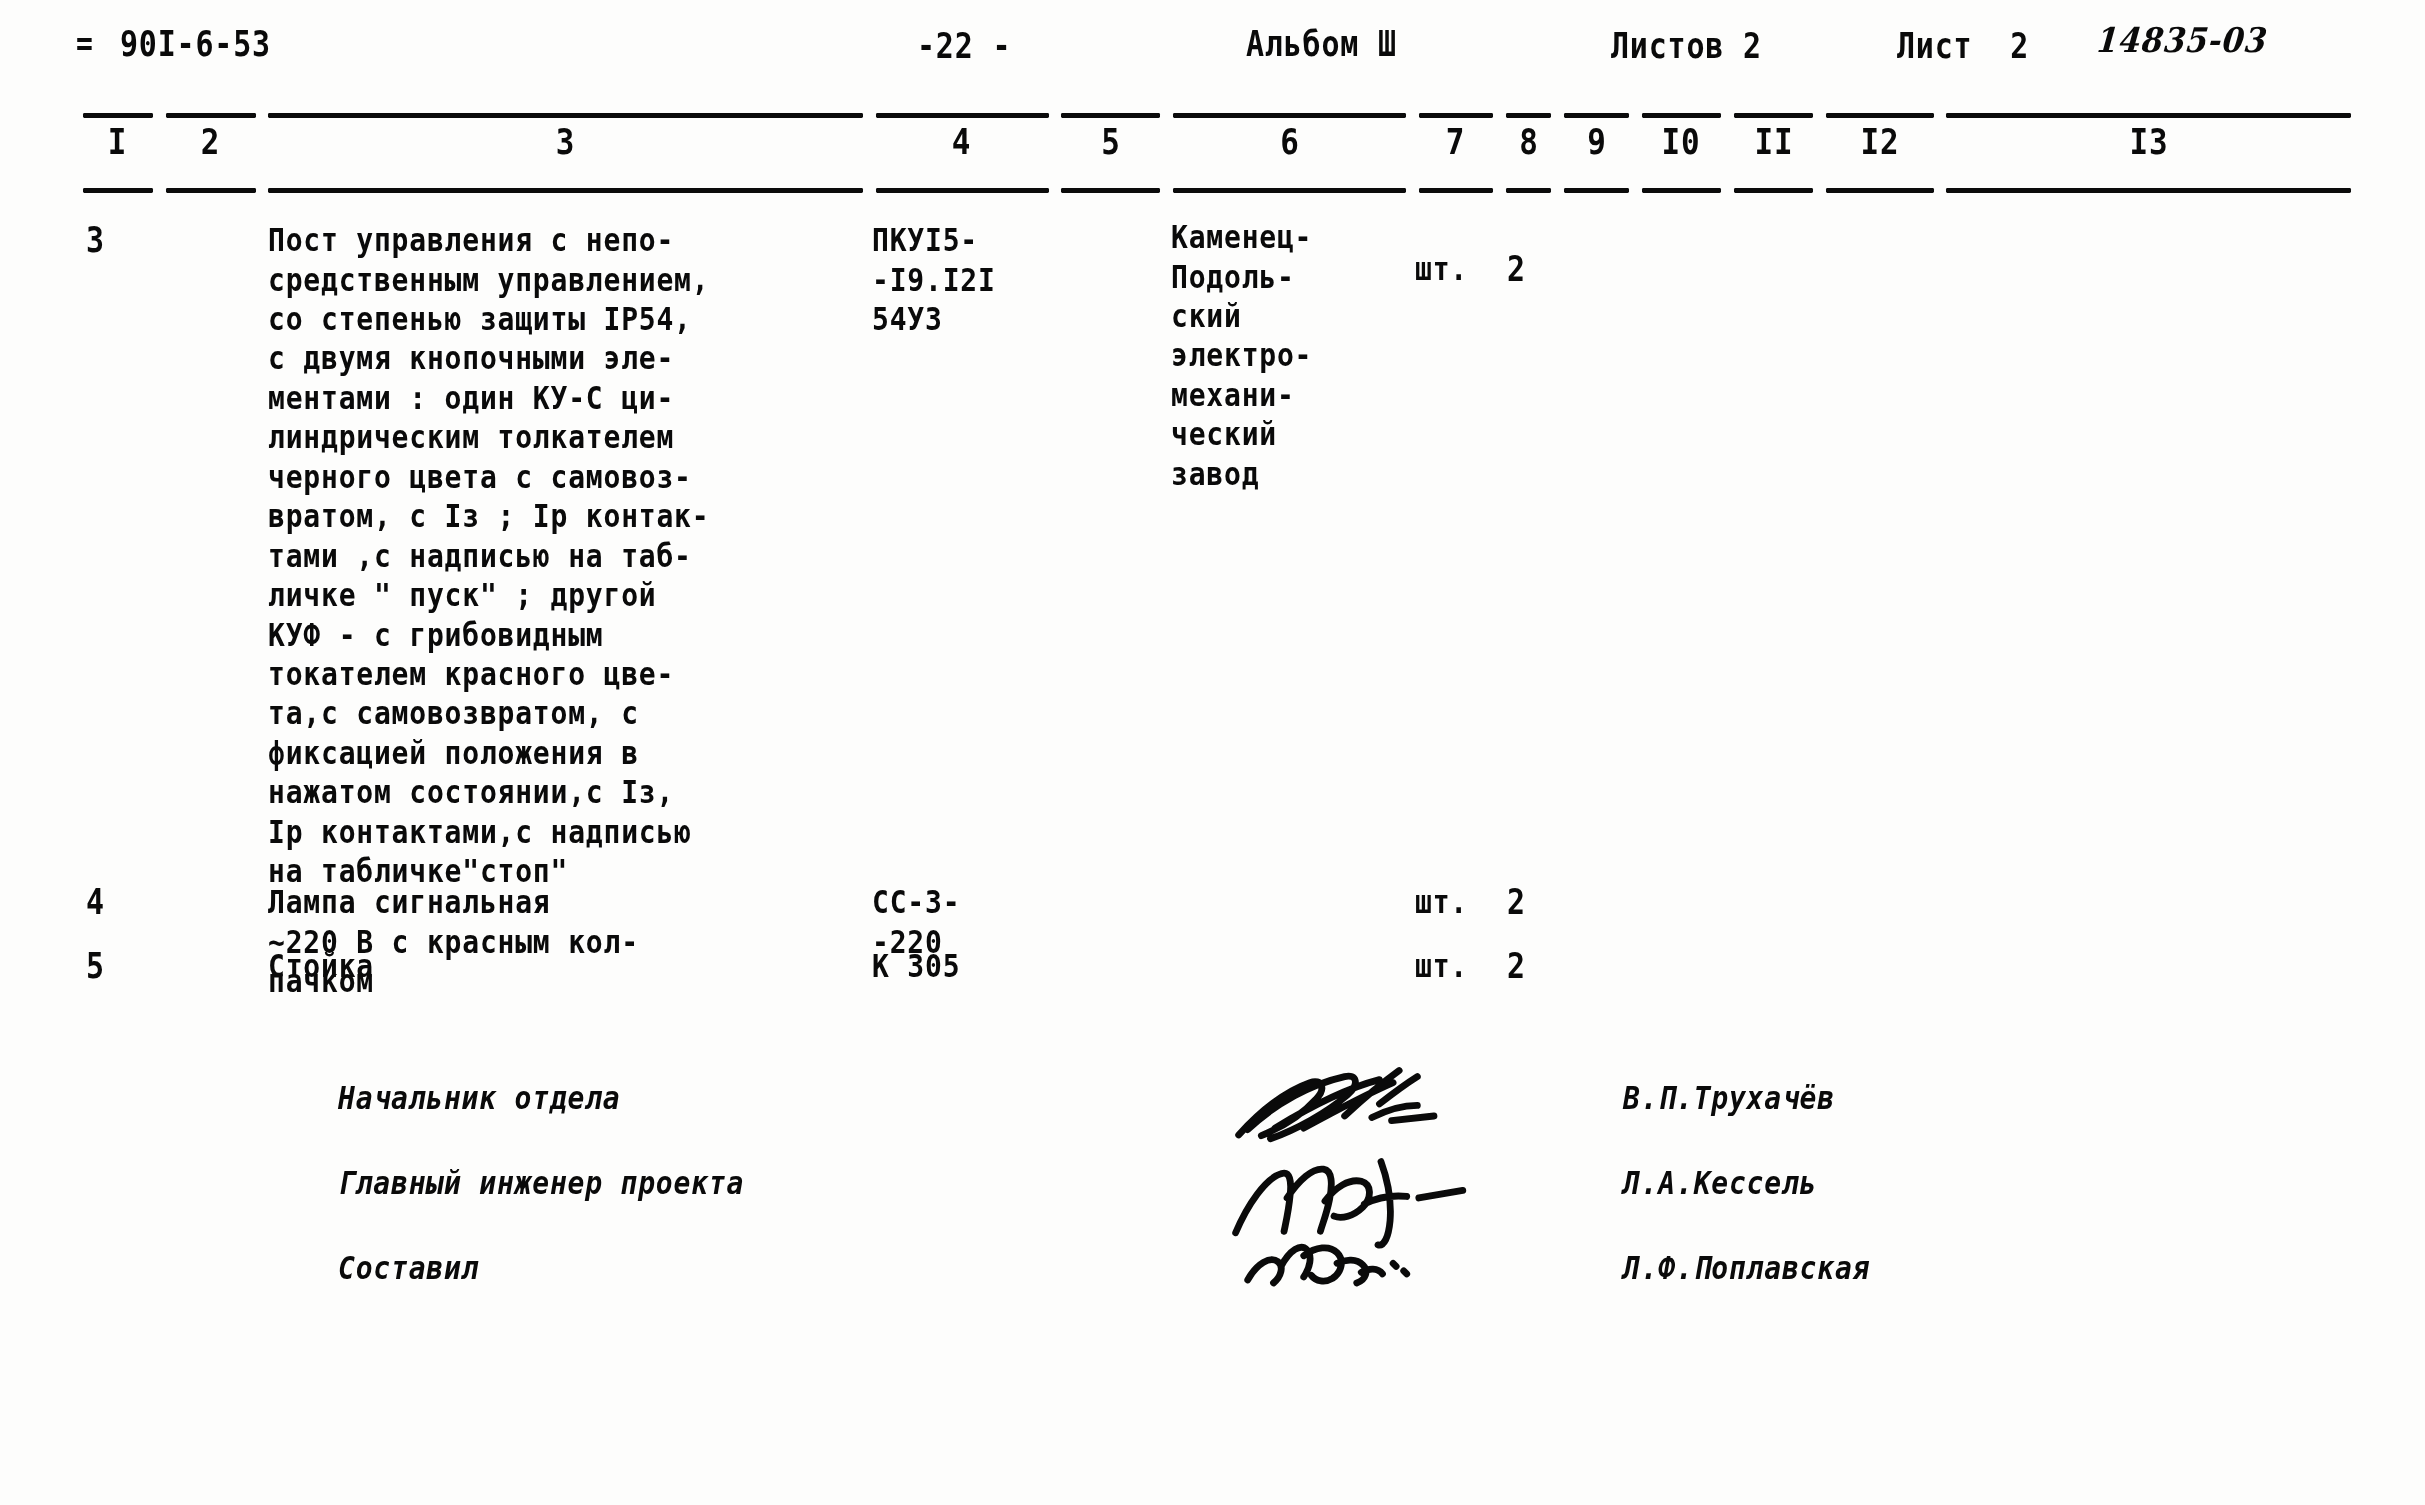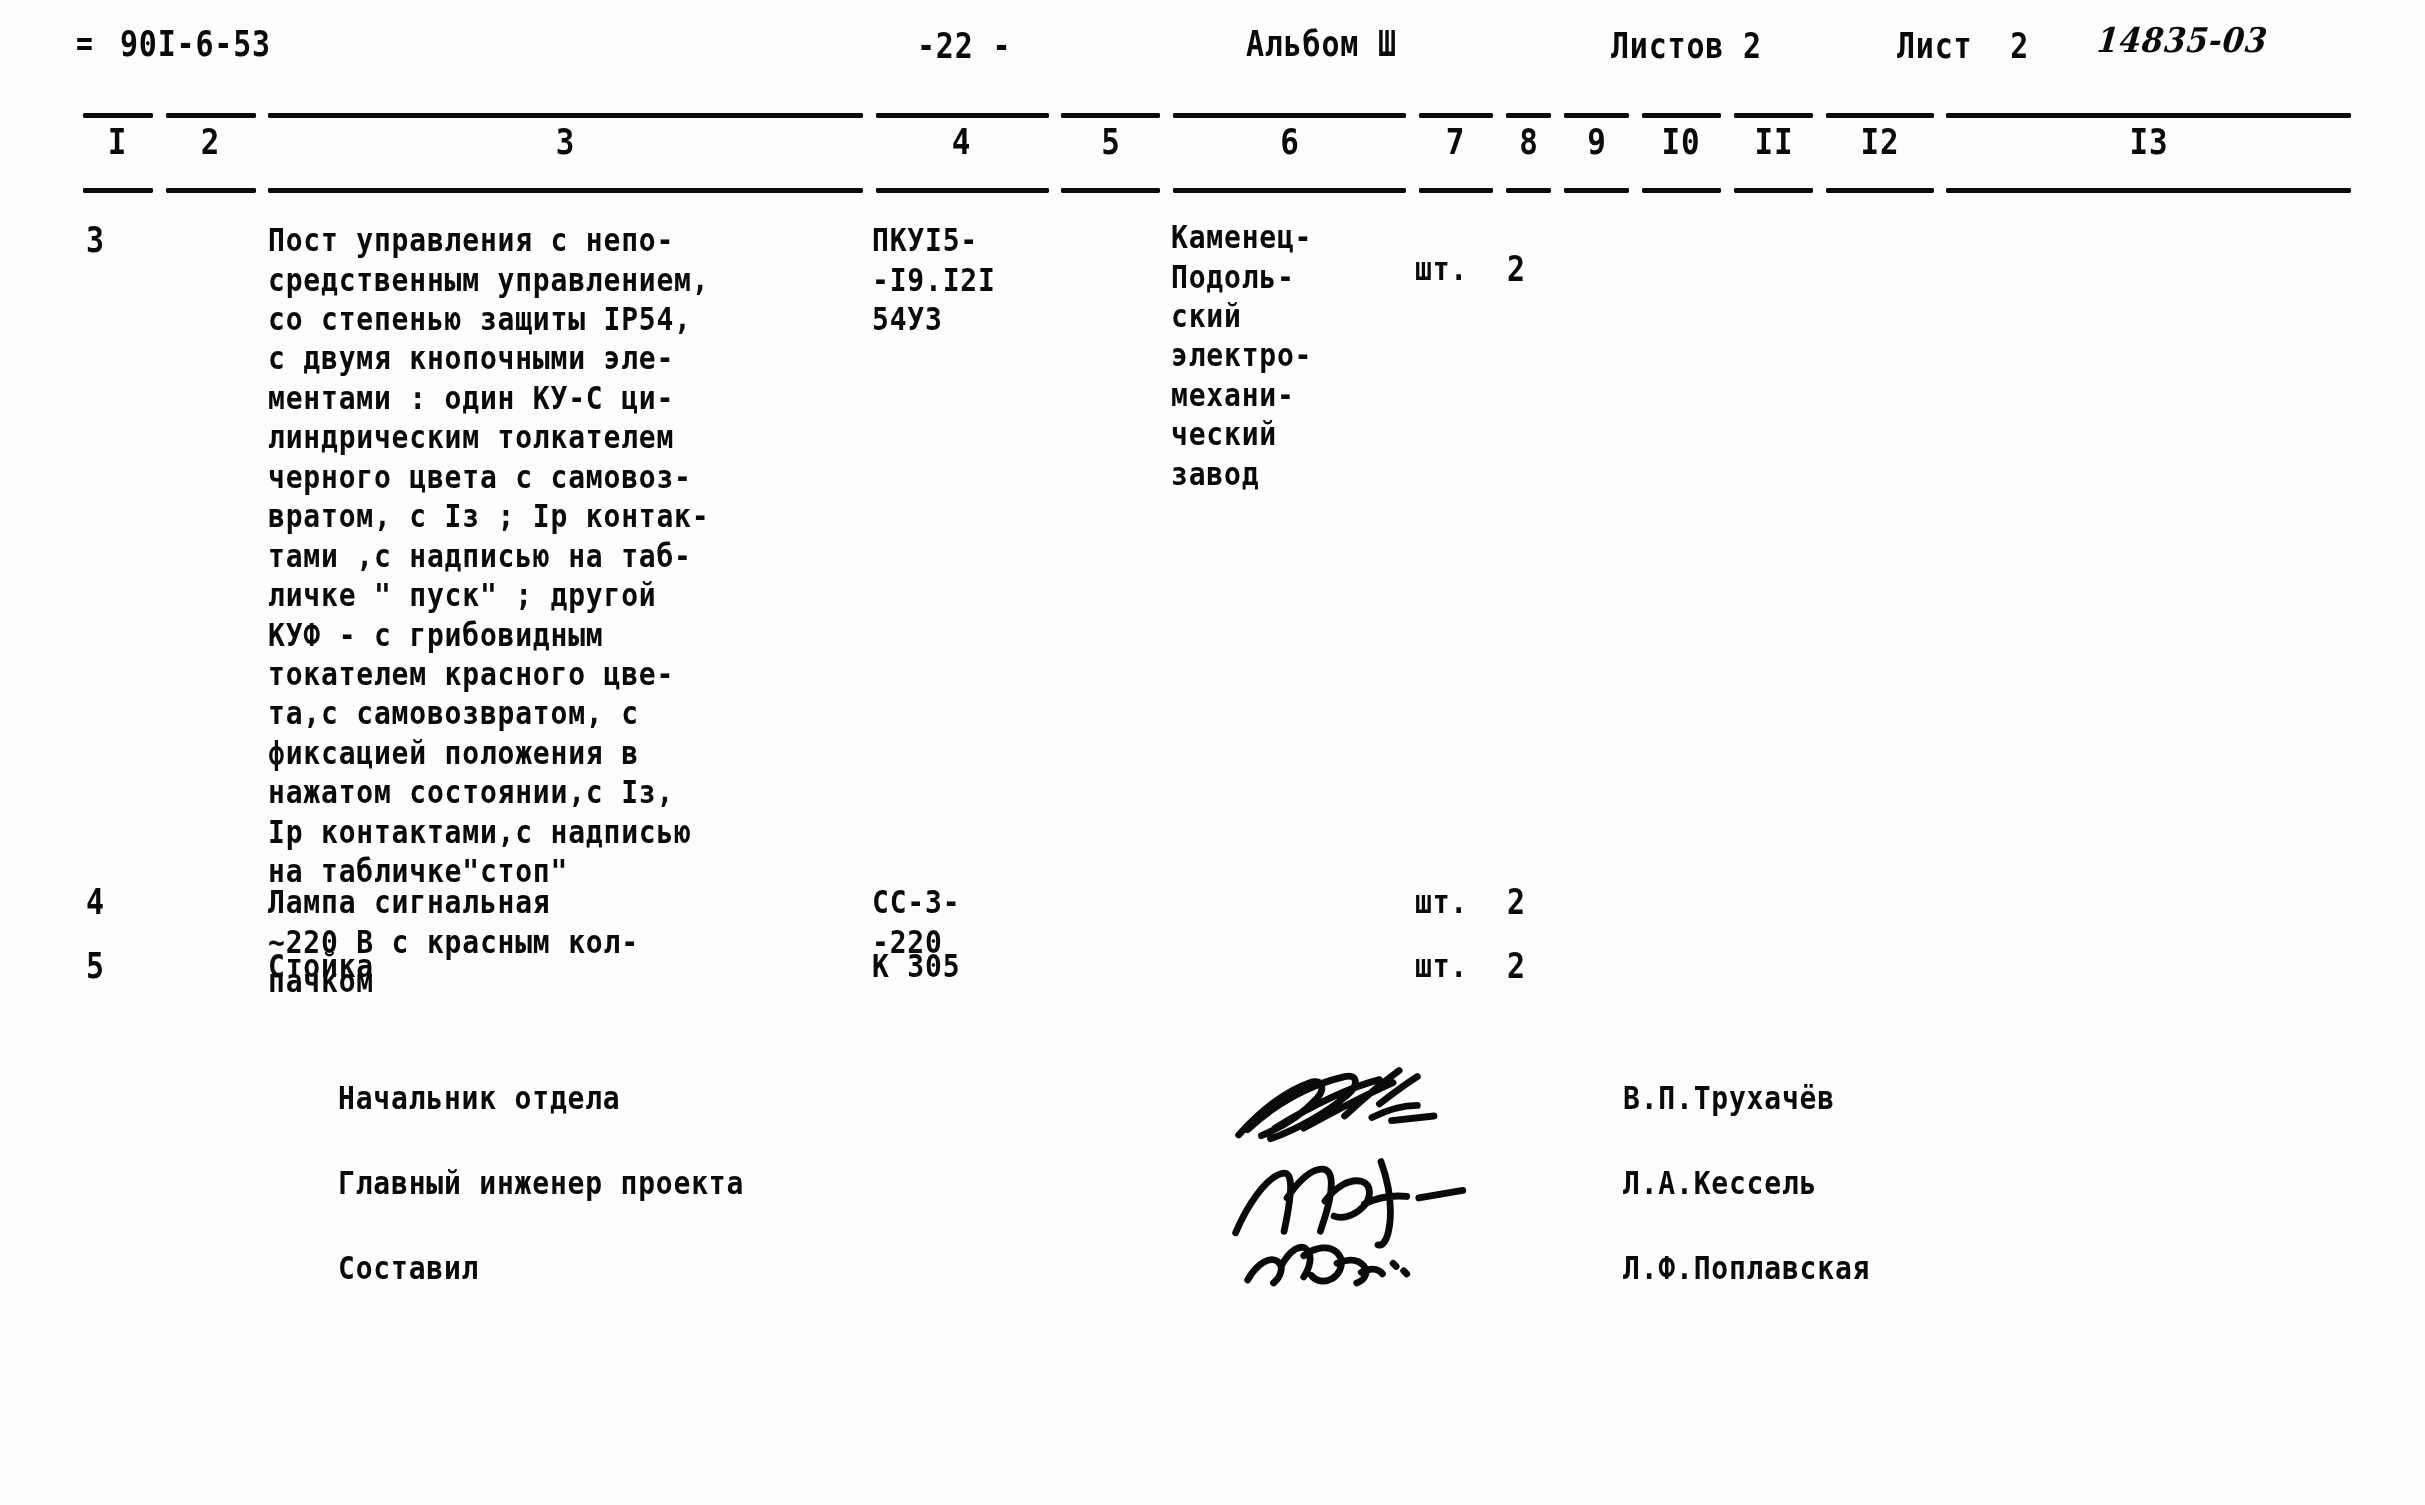--- a/index.html
+++ b/index.html
@@ -98,21 +98,21 @@
     transform-origin: left top;
   }
   .cell.num     { font-size: 30px; }
   .cell.unit    { font-size: 28px; }
   .cell.qty     { font-size: 30px; }
 
   
   #signature-block {
     position: absolute;
     left: 0; top: 1062px;
-    width: 2426px; height: 297px;
+    width: 2426px; height: 297px; font-style: italic;
   }
   .sig-role {
     position: absolute;
     left: 338px;
     font-size: 28px;
     transform: scaleY(1.16);
     transform-origin: left top;
   }
   .sig-name {
     position: absolute;

